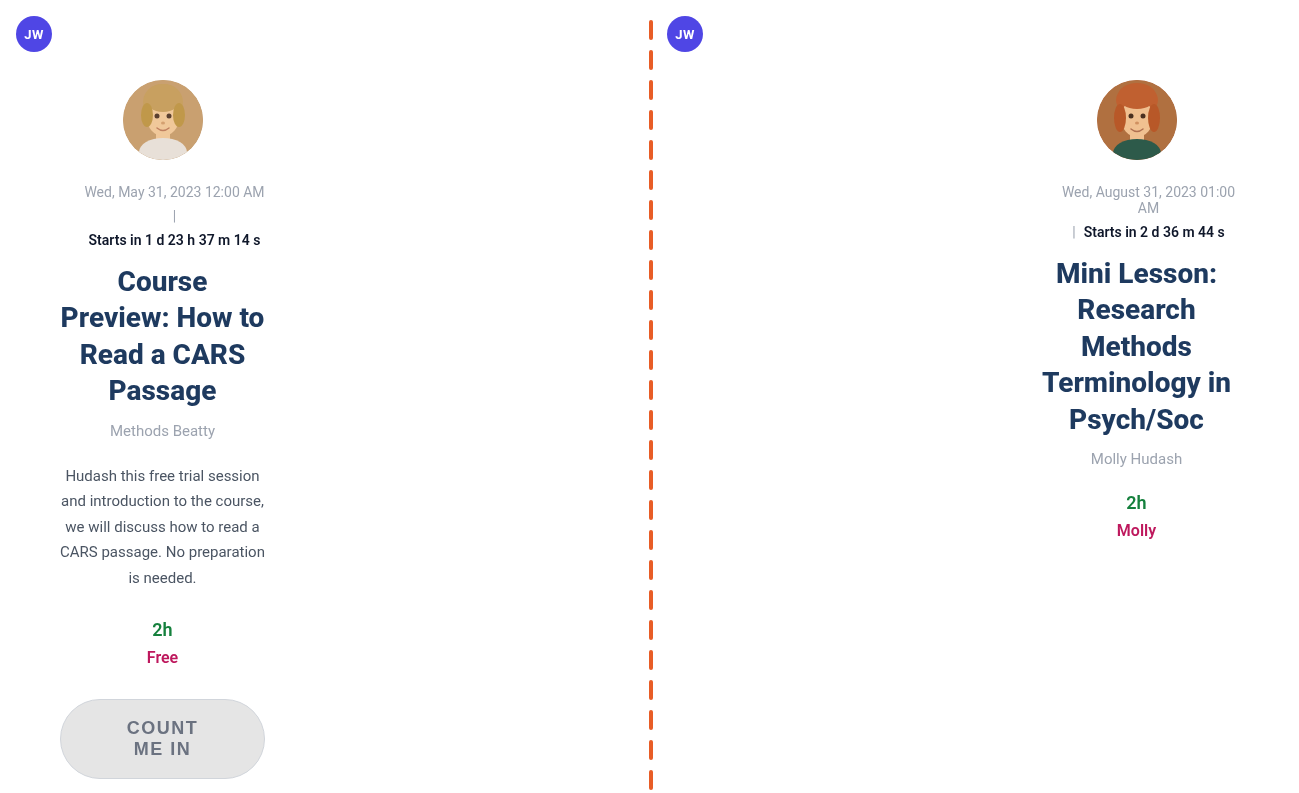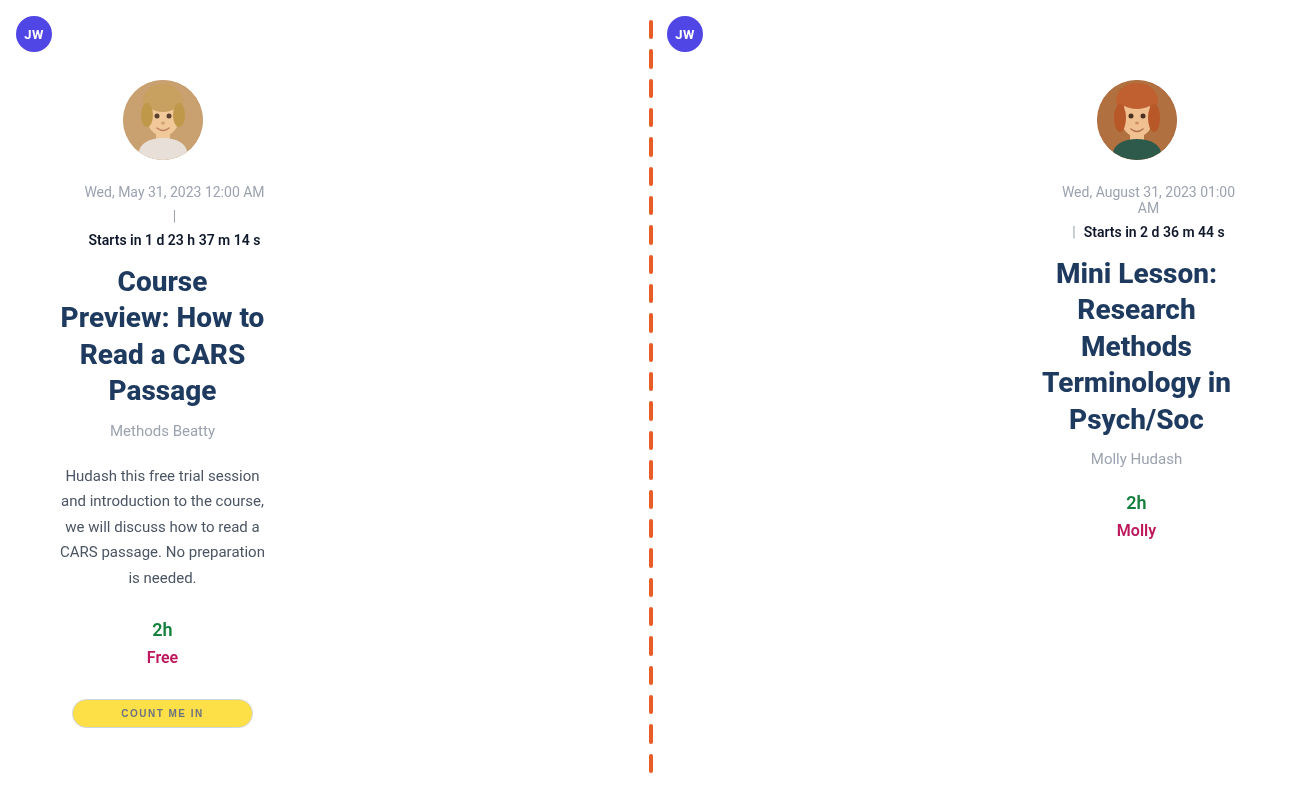--- a/index.html
+++ b/index.html
@@ -146,23 +146,23 @@
     .price {
       font-size: 16px;
       color: #be185d;
       font-weight: 600;
       margin-bottom: 32px;
     }
 
     .cta-button {
       border: 1.5px solid #d1d5db;
       border-radius: 50px;
-      padding: 8px 48px;
-      background: #fde047;
-      font-size: 10px;
+      padding: 18px 48px;
+      background: #e5e5e5;
+      font-size: 18px;
       font-weight: 600;
       color: #6b7280;
       letter-spacing: 1.5px;
       cursor: pointer;
       transition: all 0.2s;
     }
 
     
     .avatar-left {
       background: linear-gradient(135deg, #c9a882 0%, #b8926a 100%);

